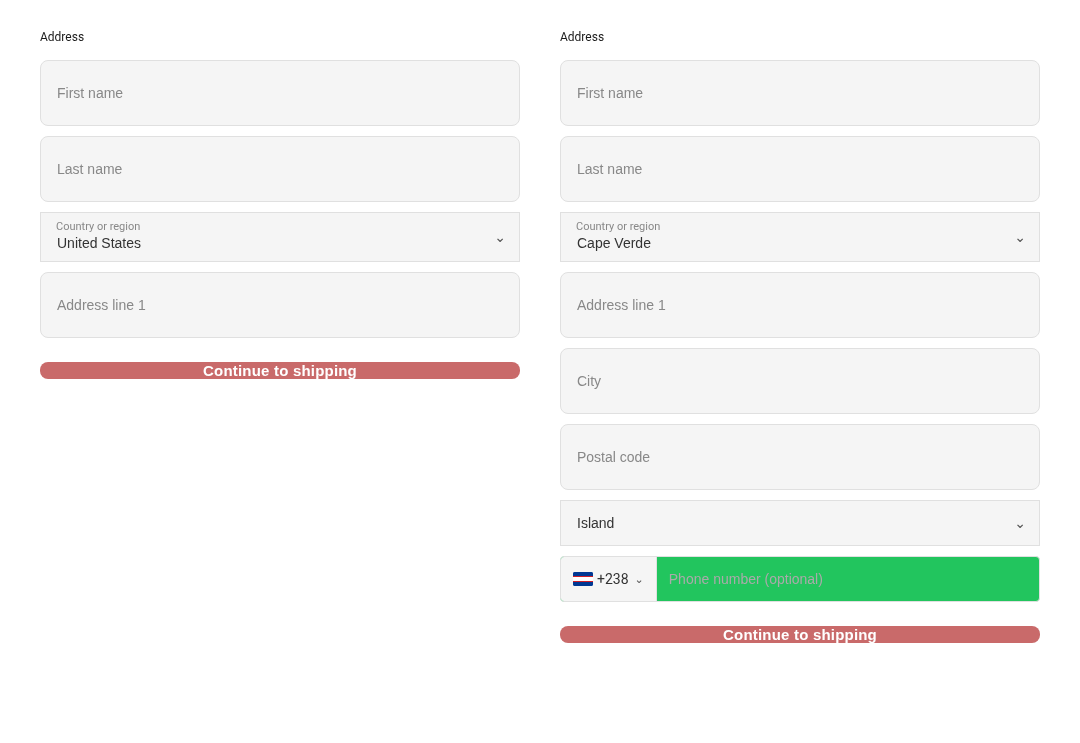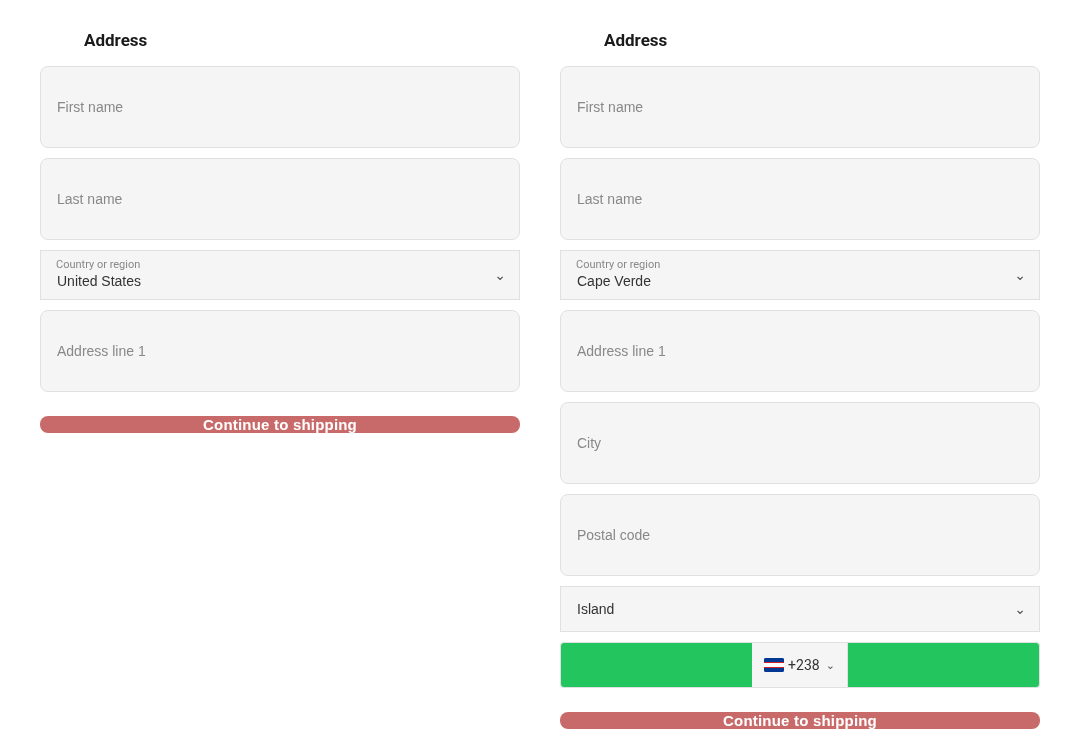--- a/index.html
+++ b/index.html
@@ -22,34 +22,33 @@
       justify-content: center;
       padding: 0 20px;
     }
 
     .form-panel {
       flex: 1;
       max-width: 520px;
     }
 
     .section-title {
-      font-size: 17px;
-      font-weight: 700;
+      font-size: 12px;
+      font-weight: 400;
       color: #1a1a1a;
       margin-bottom: 16px;
-      margin-left: 44px;
     }
 
     .form-group {
       margin-bottom: 10px;
     }
 
     .form-input {
       width: 100%;
-      padding: 32px 16px;
+      padding: 24px 16px;
       border: 1.5px solid #e0e0e0;
       border-radius: 8px;
       background: #f5f5f5;
       font-size: 14px;
       color: #333;
       outline: none;
       appearance: none;
       -webkit-appearance: none;
     }
 
@@ -293,18 +292,19 @@
     </div>
 
     <div class="form-group phone-wrapper">
       <div class="phone-country">
         <span class="flag-icon flag-cv">
           <span class="flag-cv-stripe"></span>
         </span>
         <span class="phone-code">+238</span>
         <span class="phone-chevron">⌄</span>
       </div>
+      <input class="phone-input" type="tel" placeholder="Phone number (optional)" style="">
     </div>
 
     <button class="continue-button">Continue to shipping</button>
   </div>
 
 </div>
 
 </body></html>

